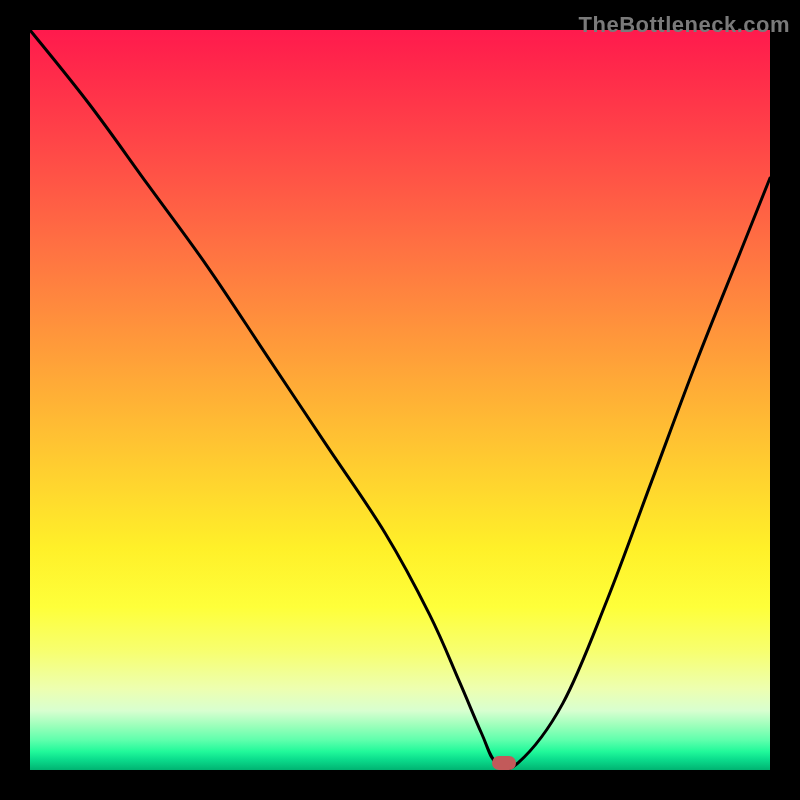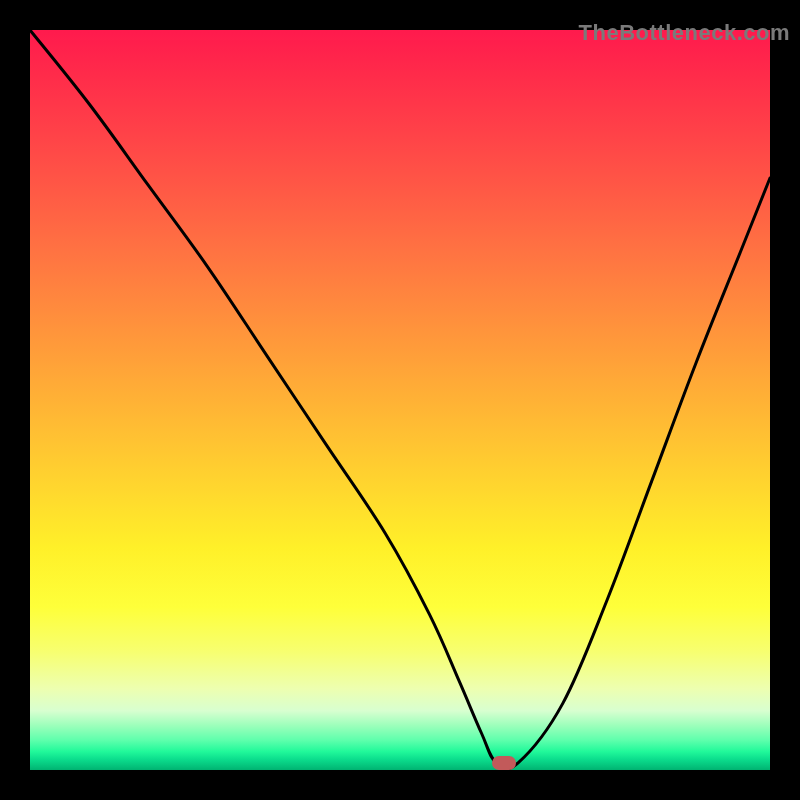--- a/index.html
+++ b/index.html
@@ -12,21 +12,21 @@
     font-family: Arial, Helvetica, sans-serif;
   }
   .frame {
     position: relative;
     width: 800px;
     height: 800px;
     background: #000;
   }
   .watermark {
     position: absolute;
-    top: 20px;
+    top: 12px;
     right: 10px;
     color: #7a7a7a;
     font-size: 22px;
     font-weight: 600;
     letter-spacing: 0.5px;
     z-index: 5;
     user-select: none;
   }
   .plot-area {
     position: absolute;

